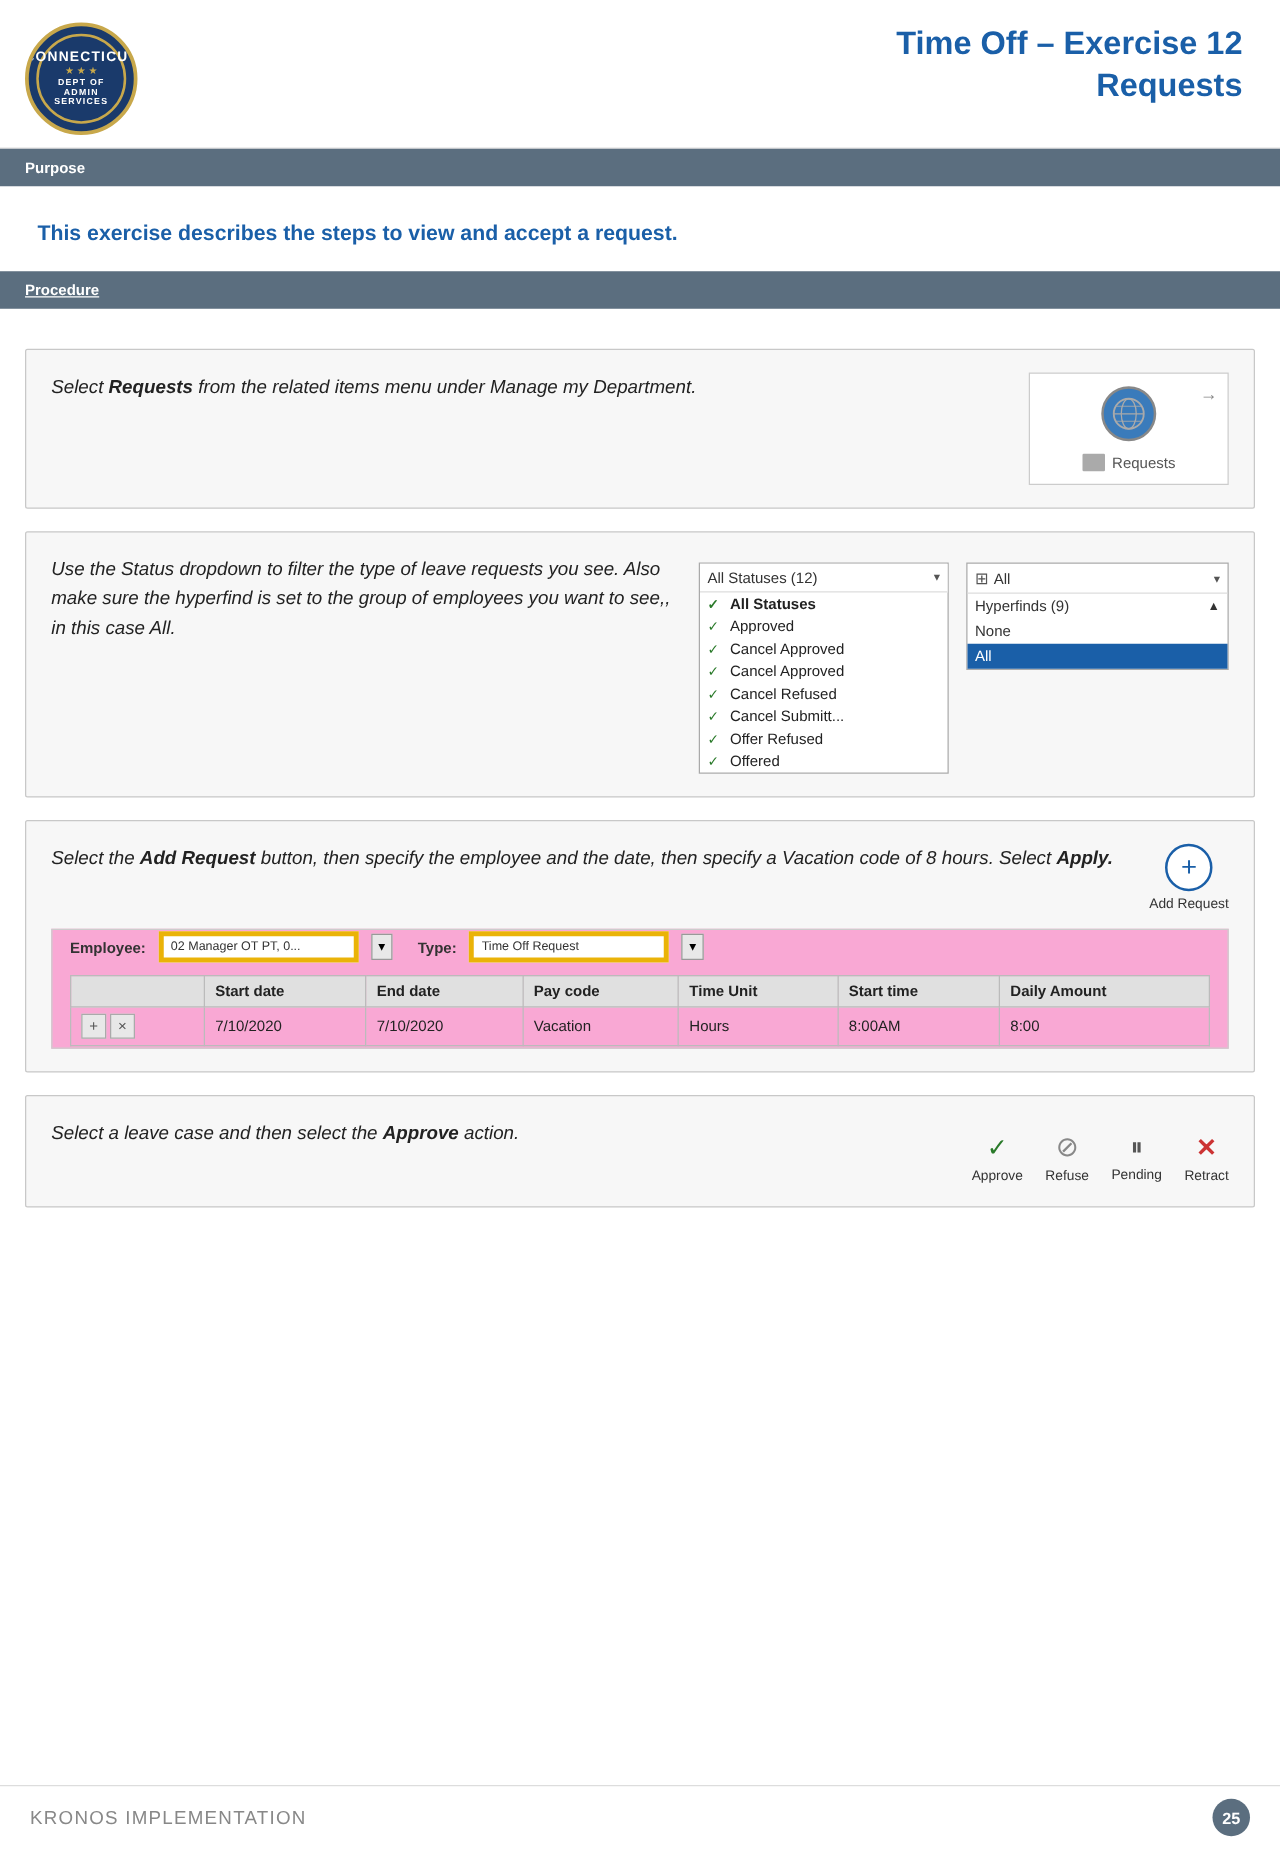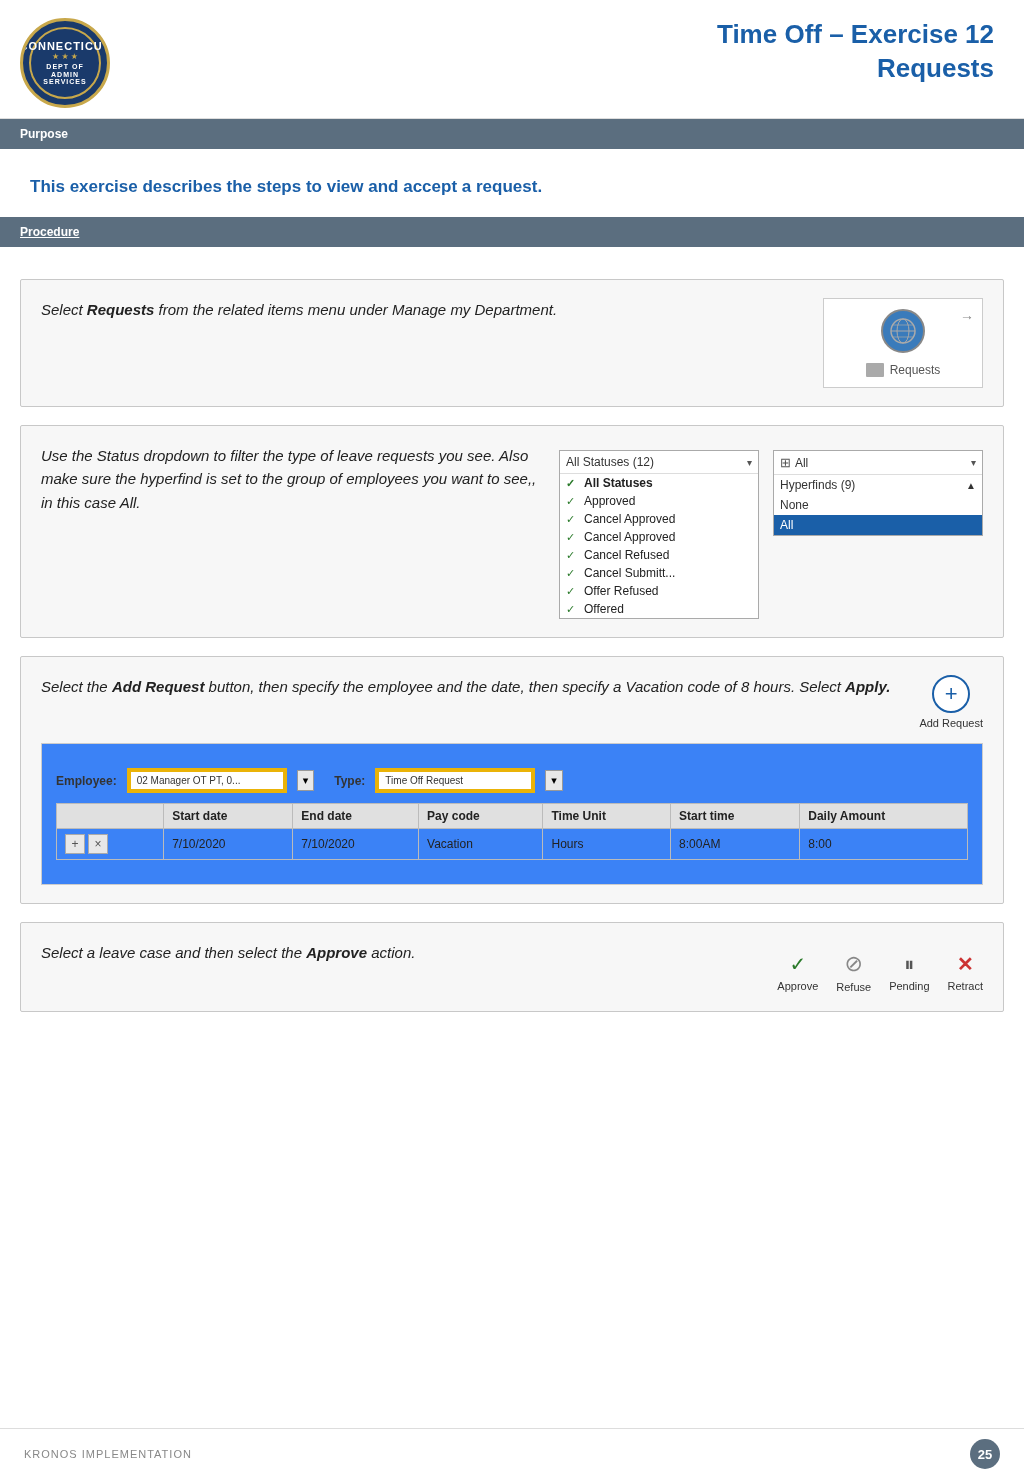--- a/index.html
+++ b/index.html
@@ -271,24 +271,24 @@
       background: #fff;
     }
     .add-btn-label {
       font-size: 11px;
       color: #333;
       text-align: center;
     }
 
     
     .table-area {
-      background: #3b82f6;
+      background: #f9a8d4;
       border: 1px solid #ccc;
       margin-top: 14px;
-      padding: 24px 14px;
+      padding: 1px 14px;
     }
     .employee-row {
       display: flex;
       align-items: center;
       gap: 10px;
       margin-bottom: 10px;
     }
     .field-label {
       font-size: 12px;
       color: #333;
@@ -375,21 +375,21 @@
       bottom: 0;
       left: 0;
       right: 0;
       display: flex;
       align-items: center;
       justify-content: space-between;
       padding: 10px 24px;
       border-top: 1px solid #ddd;
     }
     .footer-label {
-      font-size: 11px;
+      font-size: 15px;
       color: #888;
       text-transform: uppercase;
       letter-spacing: 1px;
     }
     .page-badge {
       width: 30px;
       height: 30px;
       border-radius: 50%;
       background: #5b6e7f;
       color: #fff;

